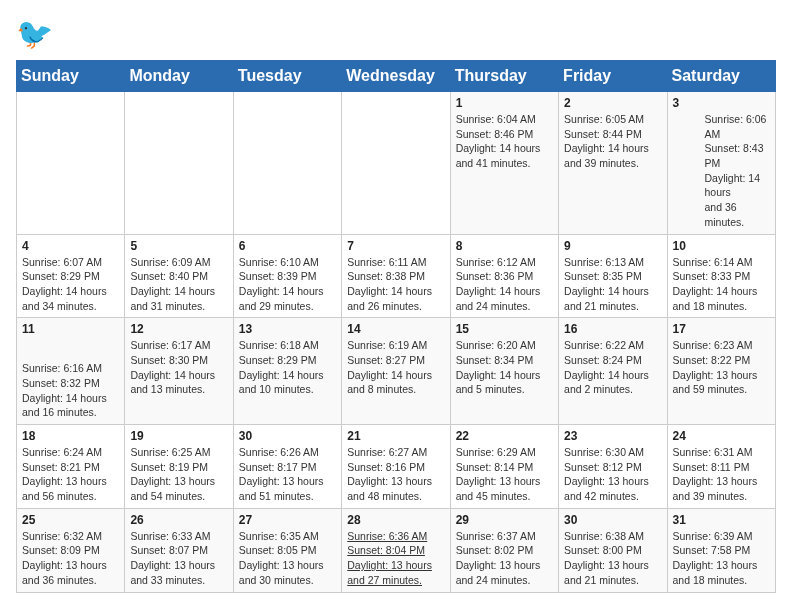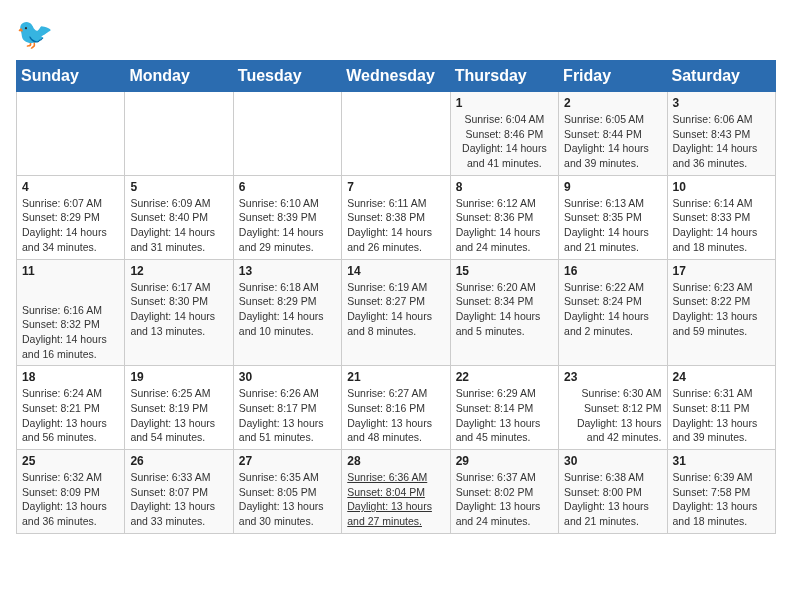--- a/index.html
+++ b/index.html
@@ -116,35 +116,35 @@
       </tr>
   </thead>
   <tbody id="calendar-body">
   <tr>
         <td class="empty-cell"></td>
         <td class="empty-cell"></td>
         <td class="empty-cell"></td>
         <td class="empty-cell"></td>
         <td>
           <span class="day-number">1</span>
-          <div class="day-info" style="white-space: pre-line; text-align: center;">Sunrise: 6:04 AM
+          <div class="day-info" style="white-space: pre-line;">Sunrise: 6:04 AM
 Sunset: 8:46 PM
 Daylight: 14 hours
 and 41 minutes.</div>
         </td>
         <td>
           <span class="day-number">2</span>
           <div class="day-info" style="white-space: pre-line;">Sunrise: 6:05 AM
 Sunset: 8:44 PM
 Daylight: 14 hours
 and 39 minutes.</div>
         </td>
         <td>
           <span class="day-number">3</span>
-          <div class="day-info" style="white-space: pre-line;">Sunrise: 6:06 AM
+          <div class="day-info" style="white-space: pre-line; margin-left: 32px;">Sunrise: 6:06 AM
 Sunset: 8:43 PM
 Daylight: 14 hours
 and 36 minutes.</div>
         </td>
       </tr>
       <tr>
         <td>
           <span class="day-number">4</span>
           <div class="day-info" style="white-space: pre-line;">Sunrise: 6:07 AM
 Sunset: 8:29 PM
@@ -276,21 +276,21 @@
         </td>
         <td>
           <span class="day-number">22</span>
           <div class="day-info" style="white-space: pre-line;">Sunrise: 6:29 AM
 Sunset: 8:14 PM
 Daylight: 13 hours
 and 45 minutes.</div>
         </td>
         <td>
           <span class="day-number">23</span>
-          <div class="day-info" style="white-space: pre-line; text-align: right;">Sunrise: 6:30 AM
+          <div class="day-info" style="white-space: pre-line;">Sunrise: 6:30 AM
 Sunset: 8:12 PM
 Daylight: 13 hours
 and 42 minutes.</div>
         </td>
         <td>
           <span class="day-number">24</span>
           <div class="day-info" style="white-space: pre-line;">Sunrise: 6:31 AM
 Sunset: 8:11 PM
 Daylight: 13 hours
 and 39 minutes.</div>

